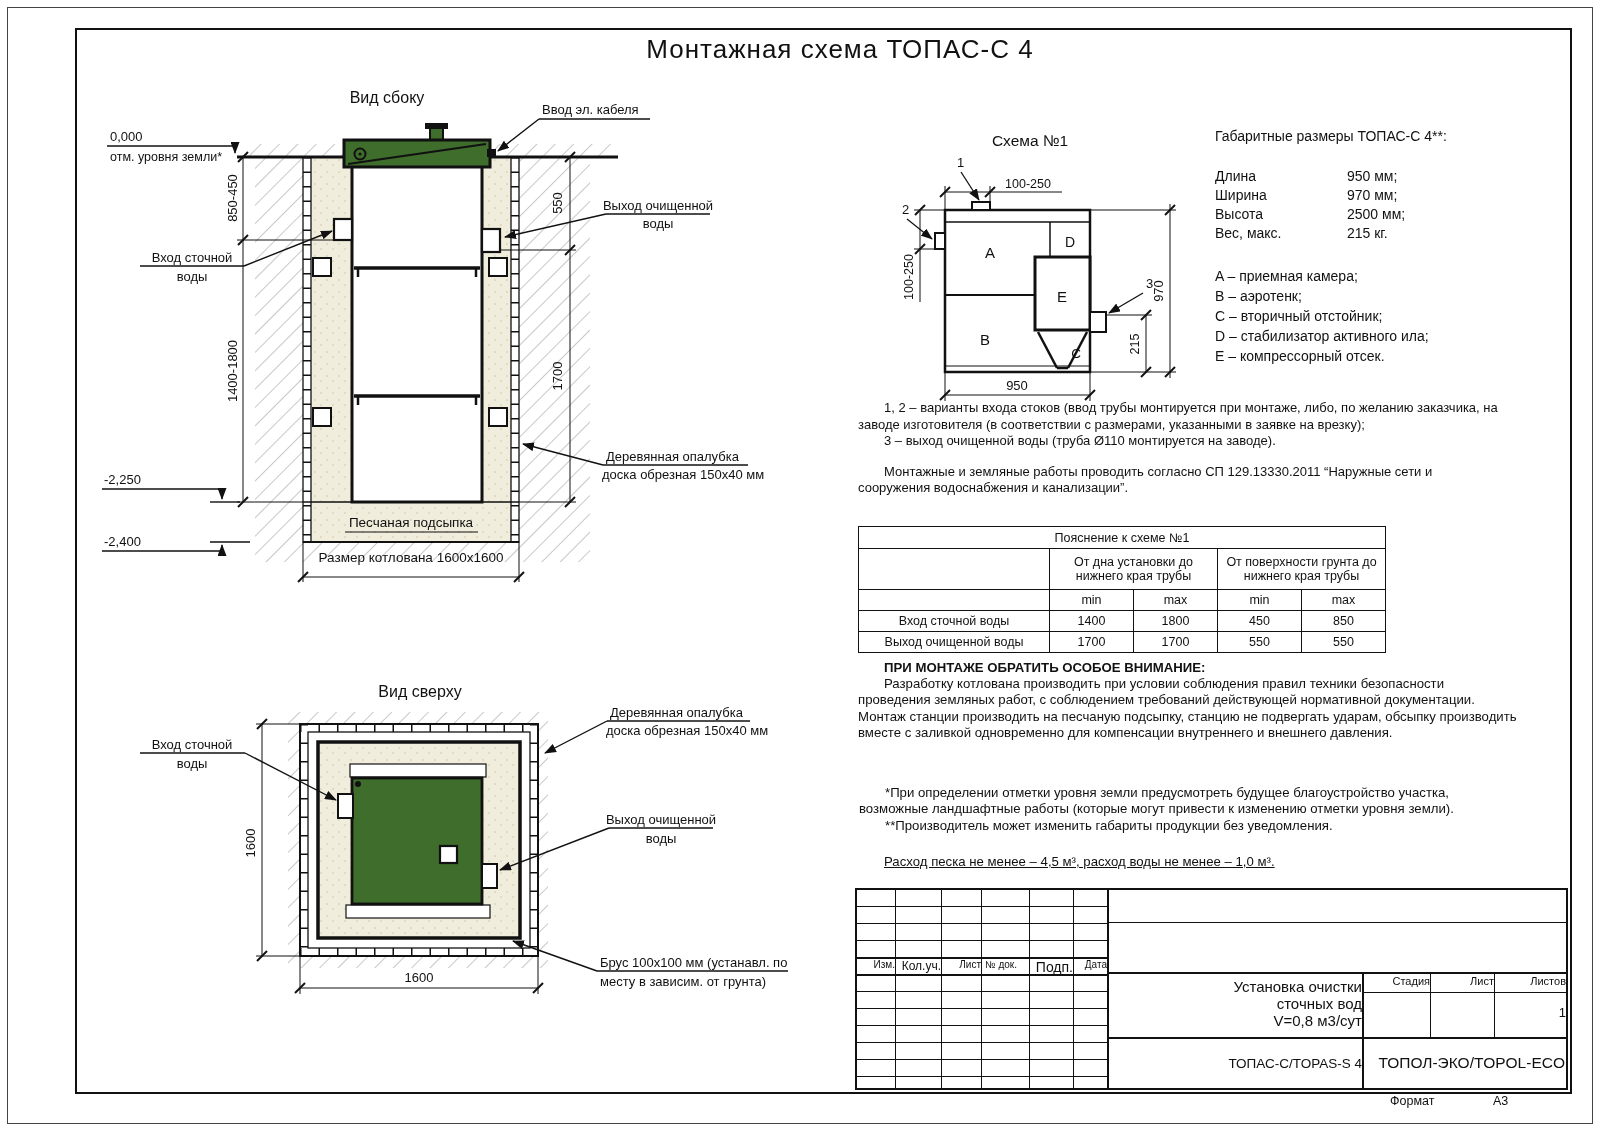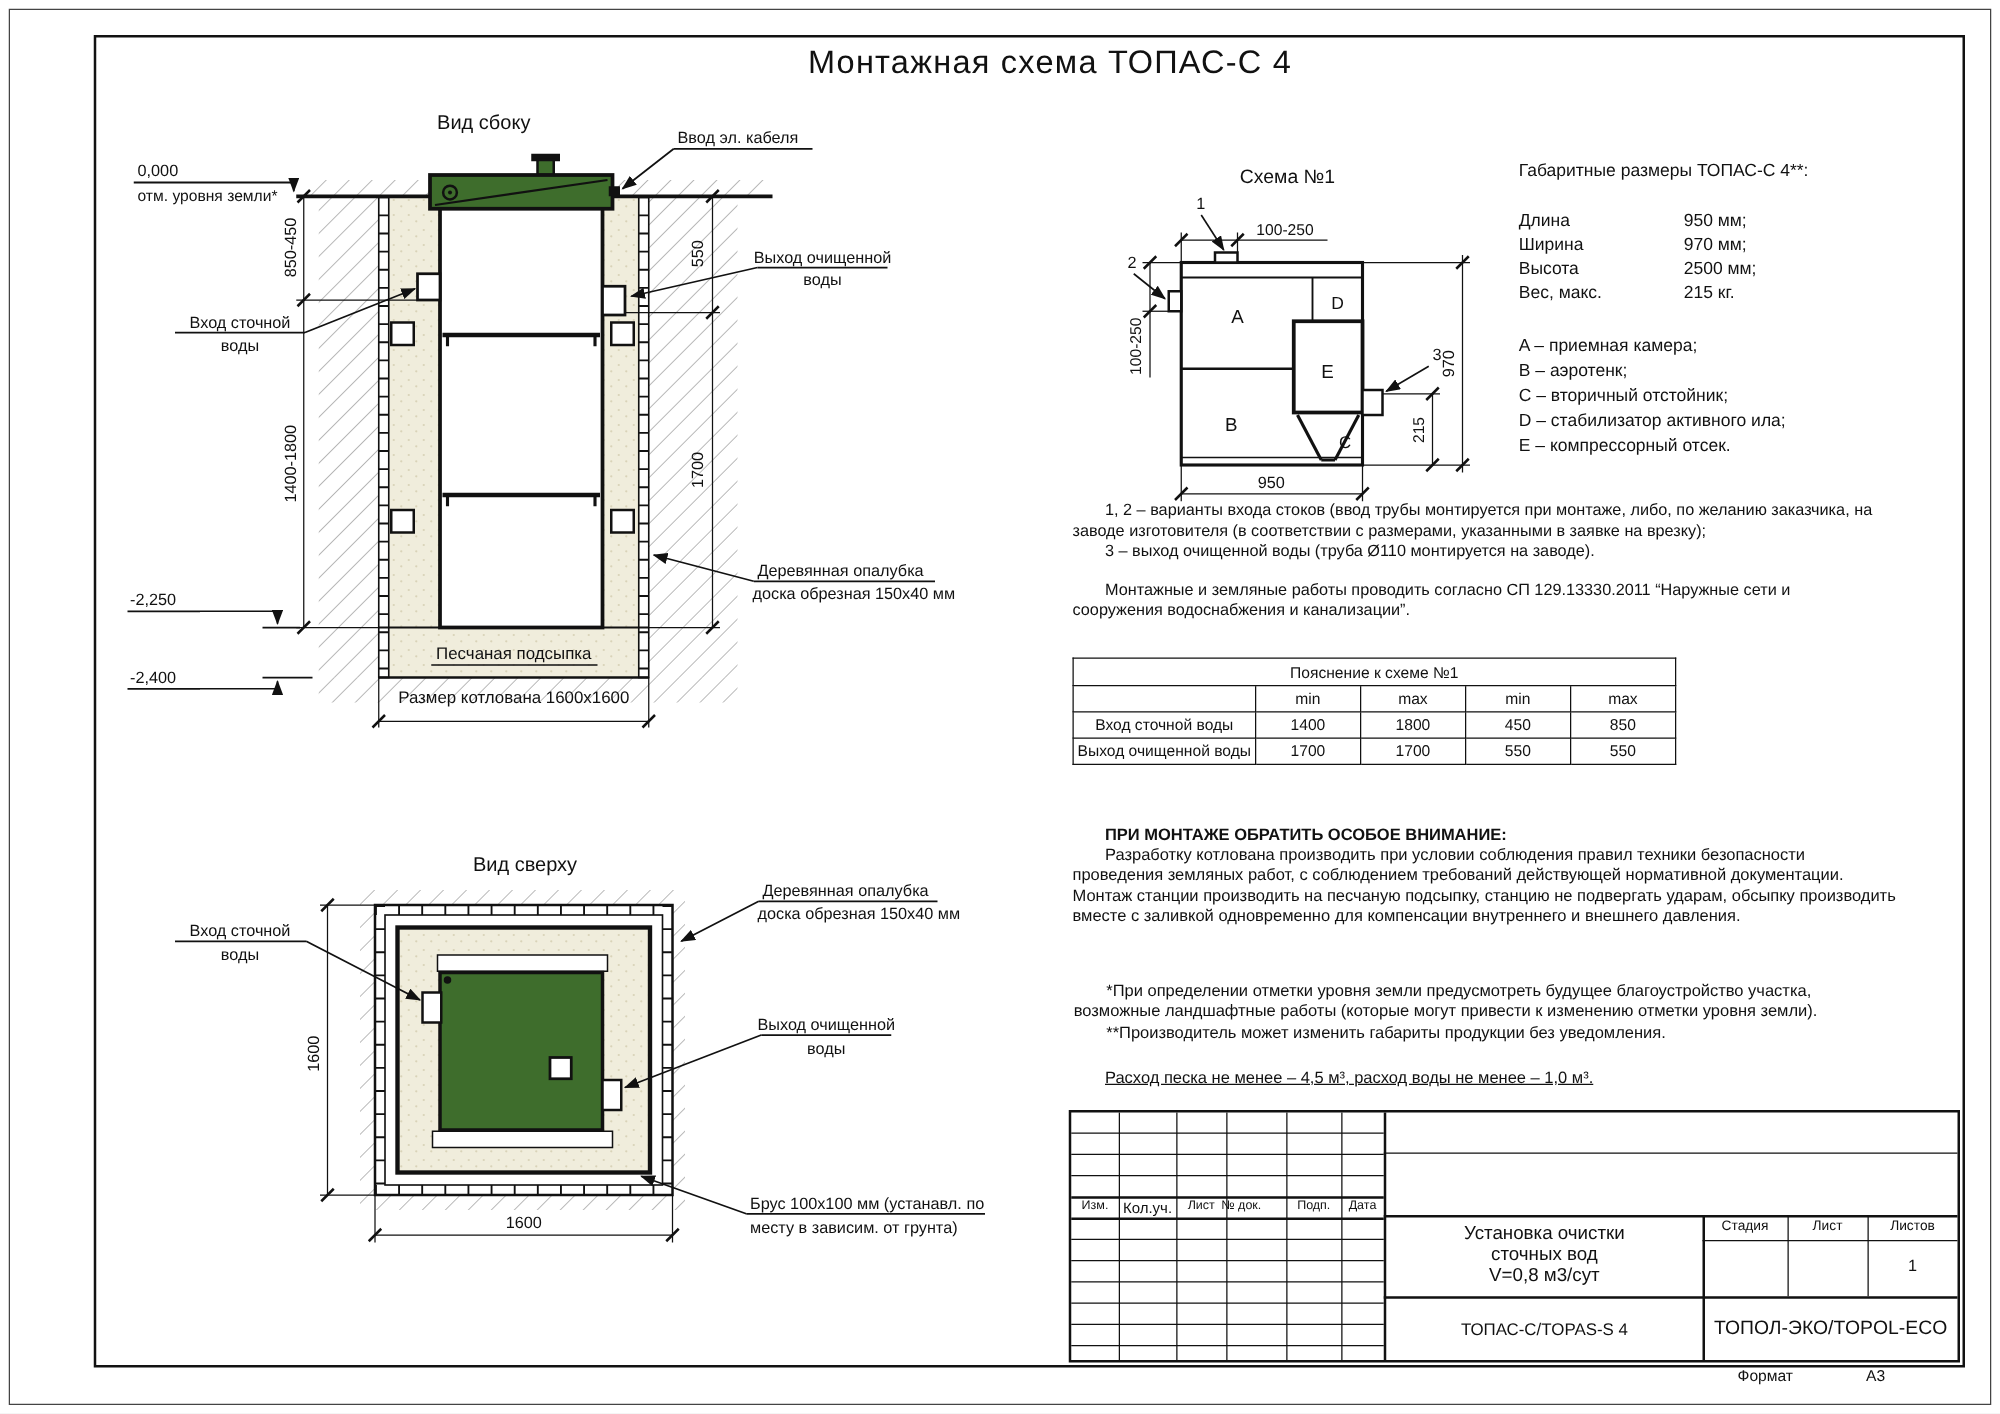--- a/index.html
+++ b/index.html
@@ -22,21 +22,21 @@
   table.pipe td{border:1.5px solid #111;text-align:center;padding:0 3px;vertical-align:middle}
   .attn{left:858px;top:660px;width:660px;font-size:13.2px;line-height:16.2px}
   .attn p{margin:0;text-indent:26px}
   .attn .hd{font-weight:bold}
   .fnotes{left:858px;top:784px;width:660px;font-size:13.2px;line-height:16.2px}
   .fnotes p{margin:1px;text-indent:26px}
   .consume{left:884px;top:854px;width:640px;font-size:13.2px}
   .consume span{text-decoration:underline}
   .stamp{left:855px;top:888px;width:713px;height:202px;border:2px solid #111;box-sizing:border-box}
   .stamp .vl,.stamp .hl{position:absolute;background:#111}
-  .stamp .txt{position:absolute;text-align:center}
+  .stamp .txt{position:absolute;text-align:right}
   .fmt{left:1390px;top:1094px;font-size:12.5px}
   .fmt .v{margin-left:55px}
 </style>
 </head>
 <body>
 
 <div class="sheet">
   <div class="abs outer-frame"></div>
   <div class="abs inner-frame"></div>
   <div class="abs sheet-title">Монтажная схема ТОПАС-С 4</div>
@@ -396,20 +396,25 @@
     <p>1, 2 – варианты входа стоков (ввод трубы монтируется при монтаже, либо, по желанию заказчика, на заводе изготовителя (в соответствии с размерами, указанными в заявке на врезку);</p>
     <p>3 – выход очищенной воды (труба Ø110 монтируется на заводе).</p>
     <p class="gap">Монтажные и земляные работы проводить согласно СП 129.13330.2011 “Наружные сети и сооружения водоснабжения и канализации”.</p>
   </div>
 
   <table class="pipe">
     <tbody>
         <tr>
           <td colspan="5" style="height:21px">Пояснение к схеме №1</td>
         </tr>
+    <tr>
+      <td style="width:184px;height:40px"></td>
+      <td colspan="2" style="width:154px">От дна установки до нижнего края трубы</td>
+      <td colspan="2" style="width:154px">От поверхности грунта до нижнего края трубы</td>
+    </tr>
     <tr style="height:21px">
       <td></td>
       <td style="width:77px">min</td>
       <td style="width:77px">max</td>
       <td style="width:77px">min</td>
       <td style="width:77px">max</td>
     </tr>
     <tr style="height:21px">
       <td>Вход сточной воды</td>
           <td>1400</td>
@@ -467,21 +472,21 @@
       <div class="vl" style="left:505px;top:82px;width:1.5px;height:116px"></div>
       <div class="vl" style="left:573px;top:82px;width:1px;height:65px"></div>
       <div class="vl" style="left:637px;top:82px;width:1px;height:65px"></div>
       <div class="hl" style="left:505px;top:102px;width:204px;height:1px"></div>
     </div>
 
     <div class="txt" style="left:0;top:69px;width:38px;font-size:10px">Изм.</div>
     <div class="txt" style="left:38px;top:69px;width:46px;font-size:12px">Кол.уч.</div>
     <div class="txt" style="left:84px;top:69px;width:40px;font-size:10px">Лист</div>
     <div class="txt" style="left:112px;top:69px;width:48px;font-size:10px">№ док.</div>
-    <div class="txt" style="left:172px;top:69px;width:44px;font-size:10px">Подп.</div>
+    <div class="txt" style="left:172px;top:69px;width:44px;font-size:14px">Подп.</div>
     <div class="txt" style="left:216px;top:69px;width:34px;font-size:10px">Дата</div>
 
     <div class="txt" style="left:252px;top:88px;width:253px;font-size:15px;line-height:17px">
       <div>Установка очистки</div>
       <div>сточных вод</div>
       <div>V=0,8 м3/сут</div>
     </div>
 
     <div class="txt" style="left:252px;top:166px;width:253px;font-size:13.5px">ТОПАС-С/TOPAS-S 4</div>
 

